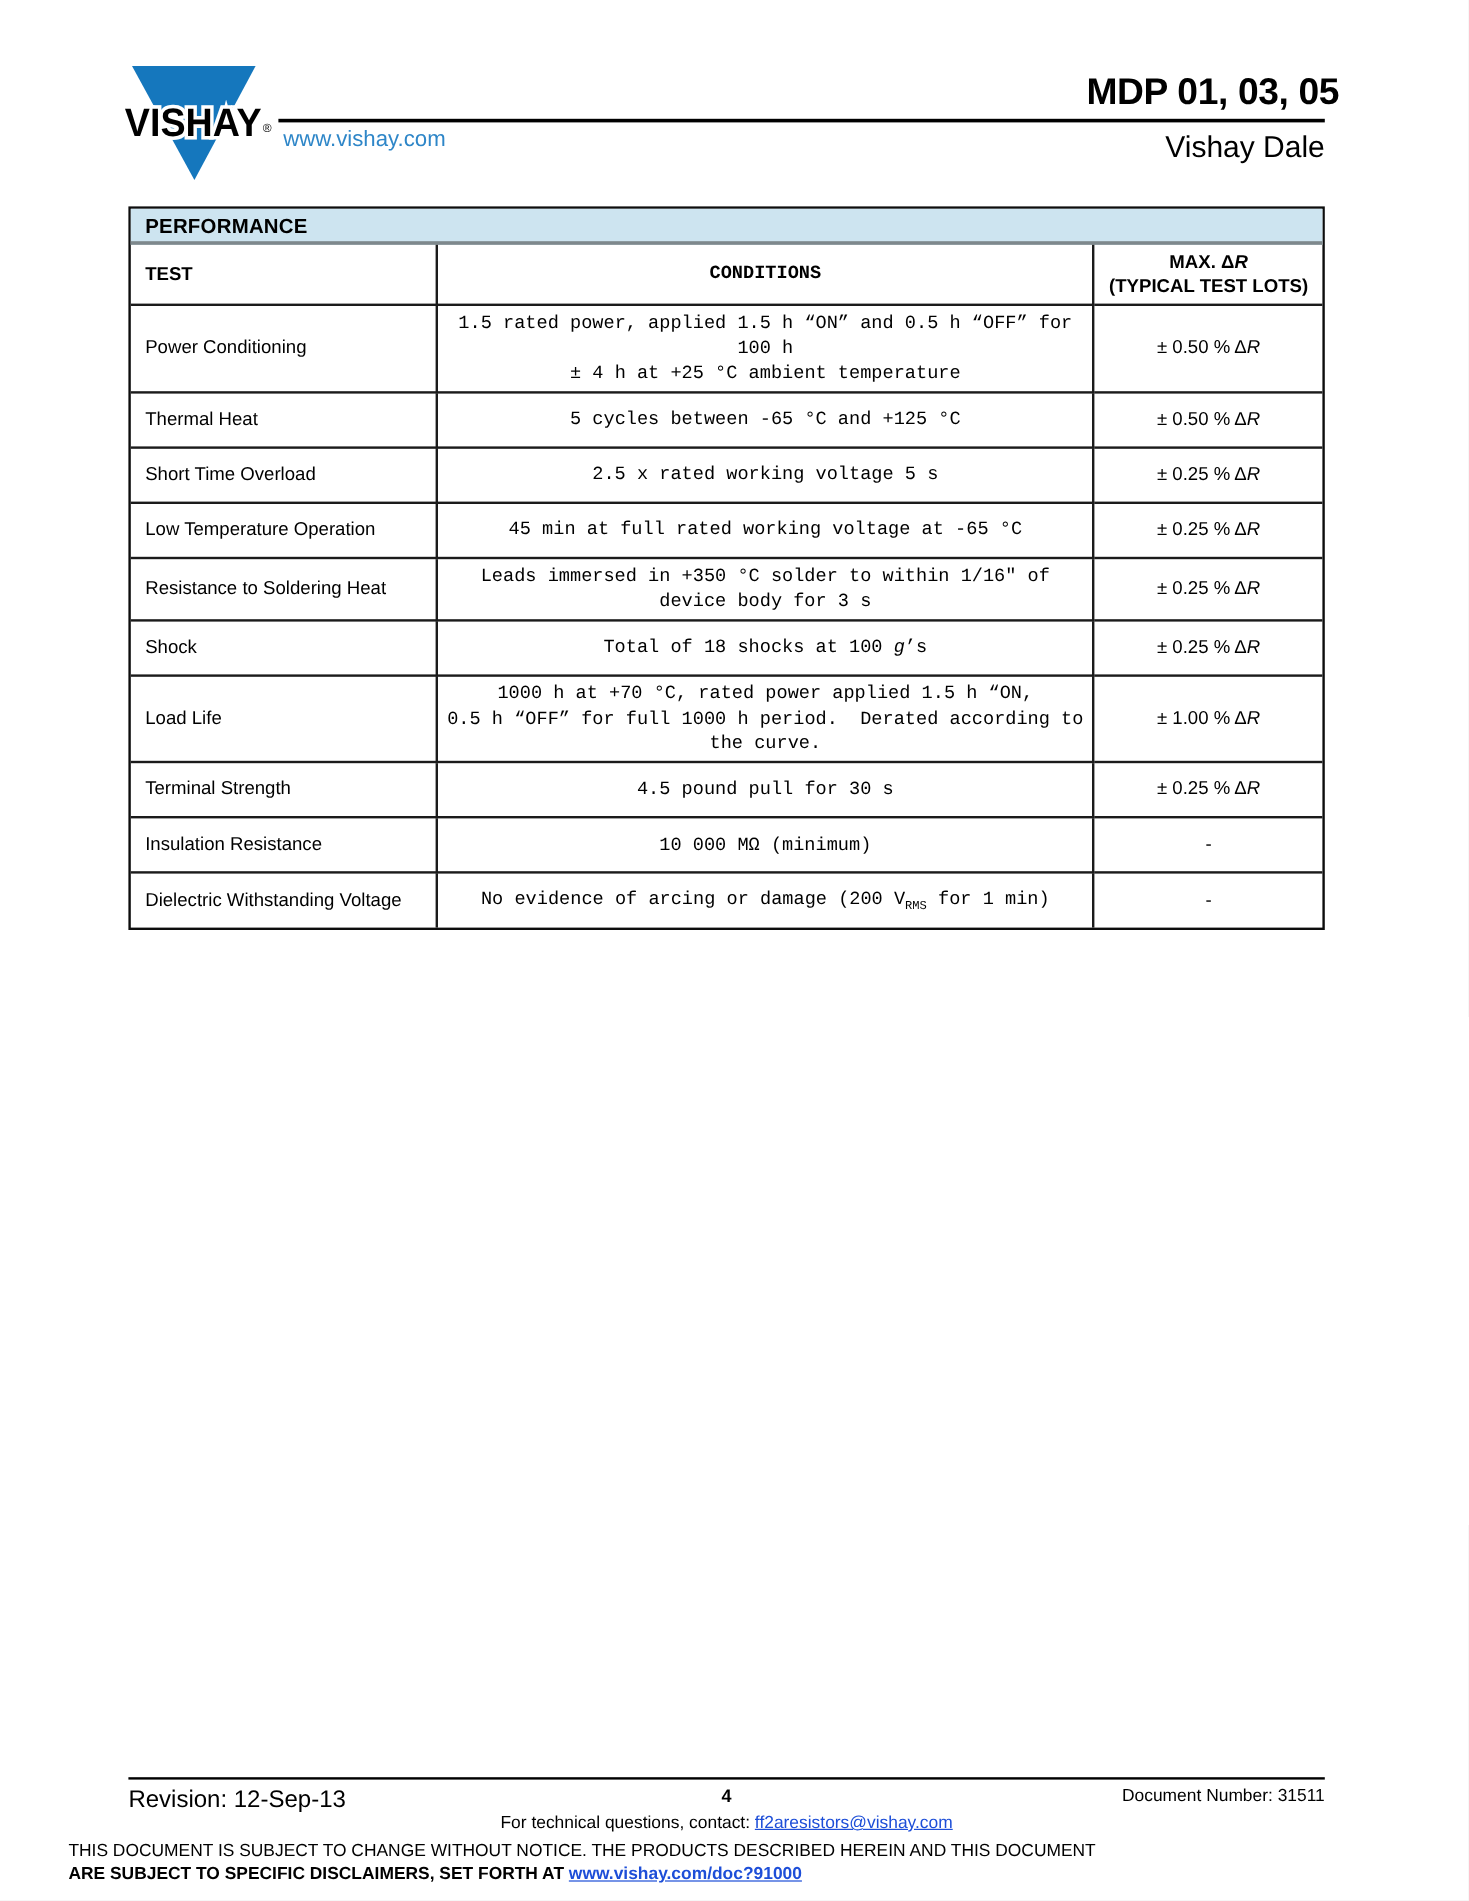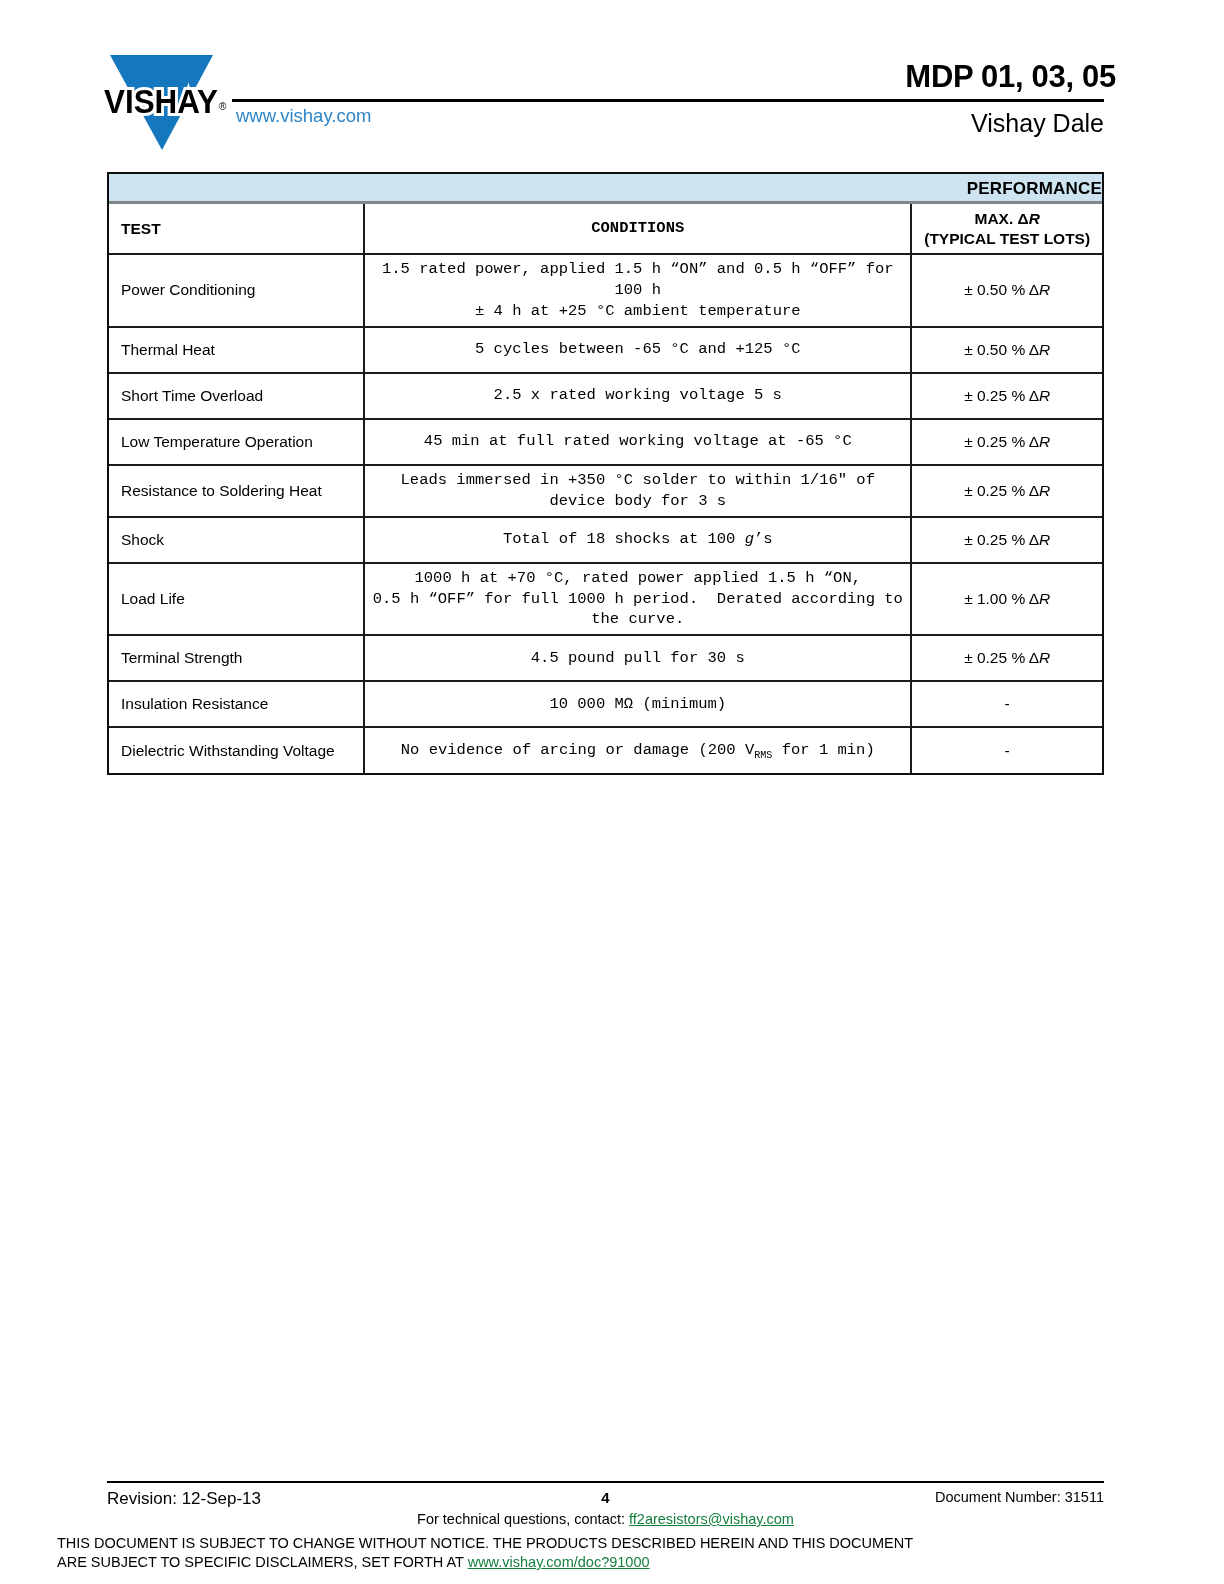--- a/index.html
+++ b/index.html
@@ -23,41 +23,41 @@
   .hdr-rule{position:absolute;left:232px;top:99px;width:872px;border-top:3px solid #000;}
   .website-link{position:absolute;left:236px;top:105px;font-size:18.5px;color:var(--link-blue);text-decoration:none;}
   .product-title{position:absolute;right:108px;top:59px;font-size:31px;font-weight:bold;letter-spacing:-0.3px;text-align:right;margin-left:28px;}
   .division-name{position:absolute;right:120px;top:109px;font-size:25px;text-align:right;}
 
   
   .perf{position:absolute;left:107px;top:172px;width:997px;border:2px solid #0d0d0d;}
   .band{
     background:var(--band-blue);height:30px;line-height:30px;
     border-bottom:3px solid #7e888c;
-    font-size:17px;font-weight:bold;padding-left:12px;letter-spacing:0.2px;text-align:right;
+    font-size:17px;font-weight:bold;padding-left:12px;letter-spacing:0.2px;
   }
   table.perf-table{width:100%;border-collapse:collapse;border:hidden;table-layout:fixed;}
   .perf-table th,.perf-table td{border:2px solid #1b1b1b;font-size:15.5px;vertical-align:middle;}
   .perf-table th{font-weight:bold;height:50px;line-height:1.25;}
   .perf-table td{height:46px;padding:4px 6px;}
   .c-test{width:25.7%;text-align:left;padding-left:12px !important;}
   .c-cond{width:55.1%;text-align:center;font-family:Liberation Mono, monospace;}
   .c-max{width:19.2%;text-align:center;}
   .cond-line{line-height:1.35;white-space:pre-wrap;}
 
   
   .ftr-rule{position:absolute;left:107px;top:1481px;width:997px;border-top:2.5px solid #000;}
-  .f-rev{position:absolute;left:107px;top:1489px;font-size:17px;}
+  .f-rev{position:absolute;left:107px;top:1489px;font-size:20px;}
   .f-page{position:absolute;left:107px;width:997px;top:1489px;text-align:center;font-size:15px;font-weight:bold;}
   .f-doc{position:absolute;right:120px;top:1489px;font-size:14.5px;}
   .f-contact{position:absolute;left:107px;width:997px;top:1511px;text-align:center;font-size:14.5px;}
   .f-disc{position:absolute;left:57px;width:1110px;font-size:14.5px;}
   .f-disc1{top:1535px;}
-  .f-disc2{top:1554px;}
-  .f-link{color:#15803d;text-decoration:underline;}
+  .f-disc2{top:1554px;font-weight:bold;}
+  .f-link{color:#1d4ed8;text-decoration:underline;}
 </style>
 </head>
 <body>
 
 <div class="page">
 
   <svg class="logo-svg" width="136" height="104" viewBox="0 0 136 104">
     <polygon points="7,5 110,5 59,100" style="fill:var(--brand-blue)"></polygon>
     <text x="1" y="63" font-size="33" font-weight="bold" textLength="114" lengthAdjust="spacingAndGlyphs" fill="#000" stroke="#fff" stroke-width="6" paint-order="stroke" style="font-family:'Liberation Sans',sans-serif">VISHAY</text>
     <text x="116" y="60" font-size="10" fill="#000">®</text>

